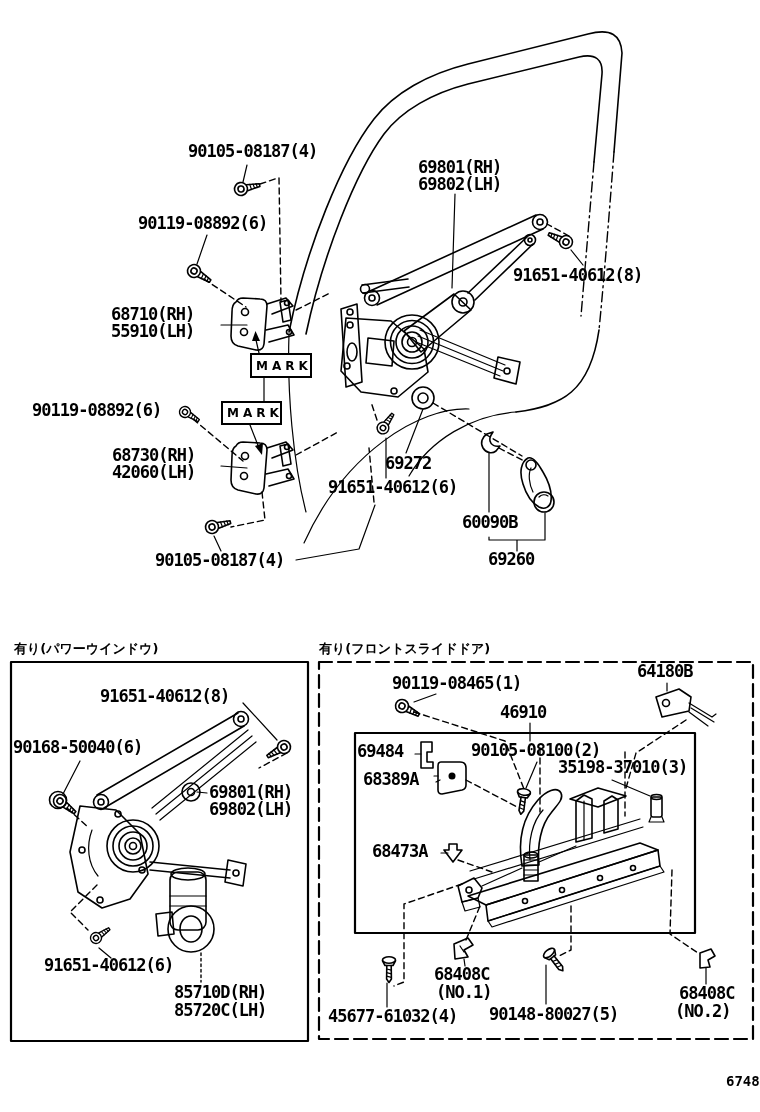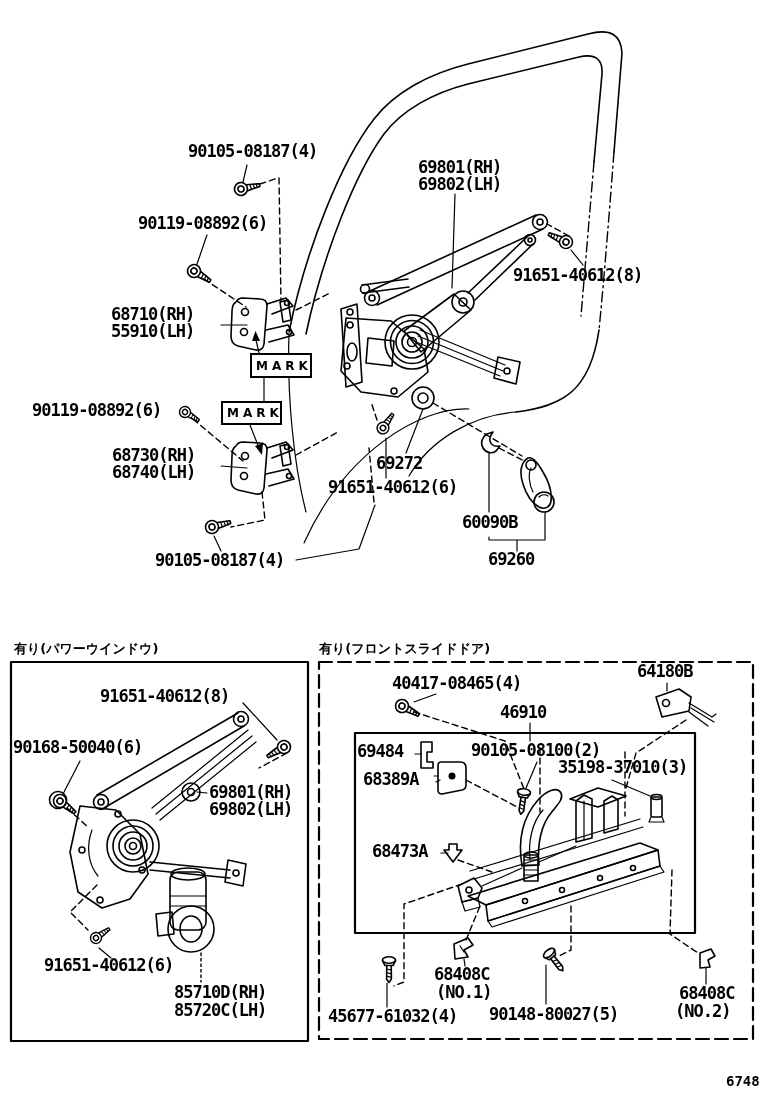--- a/index.html
+++ b/index.html
@@ -307,38 +307,38 @@
 <div class="lbl" style="left:111px;top:306px">68710(RH)</div>
 <div class="lbl" style="left:111px;top:323px">55910(LH)</div>
 <div class="mark" style="left:250px;top:353px;width:62px;height:25px">
       <span>MARK</span>
     </div>
 <div class="mark" style="left:221px;top:401px;width:61px;height:24px">
       <span>MARK</span>
     </div>
 <div class="lbl" style="left:32px;top:402px">90119-08892(6)</div>
 <div class="lbl" style="left:112px;top:447px">68730(RH)</div>
-<div class="lbl" style="left:112px;top:464px">68740(LH)</div>
-<div class="lbl" style="left:376px;top:455px">69272</div>
+<div class="lbl" style="left:112px;top:464px">42060(LH)</div>
+<div class="lbl" style="left:385px;top:455px">69272</div>
 <div class="lbl" style="left:328px;top:479px">91651-40612(6)</div>
 <div class="lbl" style="left:462px;top:514px">60090B</div>
 <div class="lbl" style="left:155px;top:552px">90105-08187(4)</div>
 <div class="lbl" style="left:488px;top:551px">69260</div>
 
 <div class="jp" style="left:14px;top:642px">有り(パワーウインドウ)</div>
 <div class="lbl" style="left:100px;top:688px">91651-40612(8)</div>
 <div class="lbl" style="left:13px;top:739px">90168-50040(6)</div>
 <div class="lbl" style="left:209px;top:784px">69801(RH)</div>
 <div class="lbl" style="left:209px;top:801px">69802(LH)</div>
 <div class="lbl" style="left:44px;top:957px">91651-40612(6)</div>
 <div class="lbl" style="left:174px;top:984px">85710D(RH)</div>
 <div class="lbl" style="left:174px;top:1002px">85720C(LH)</div>
 
 <div class="jp" style="left:319px;top:642px">有り(フロントスライドドア)</div>
-<div class="lbl" style="left:392px;top:675px">40417-08465(4)</div>
+<div class="lbl" style="left:392px;top:675px">90119-08465(1)</div>
 <div class="lbl" style="left:637px;top:663px">64180B</div>
 <div class="lbl" style="left:500px;top:704px">46910</div>
 <div class="lbl" style="left:357px;top:743px">69484</div>
 <div class="lbl" style="left:471px;top:742px">90105-08100(2)</div>
 <div class="lbl" style="left:558px;top:759px">35198-37010(3)</div>
 <div class="lbl" style="left:363px;top:771px">68389A</div>
 <div class="lbl" style="left:372px;top:843px">68473A</div>
 <div class="lbl" style="left:434px;top:966px">68408C</div>
 <div class="lbl" style="left:436px;top:984px">(NO.1)</div>
 <div class="lbl" style="left:328px;top:1008px">45677-61032(4)</div>

